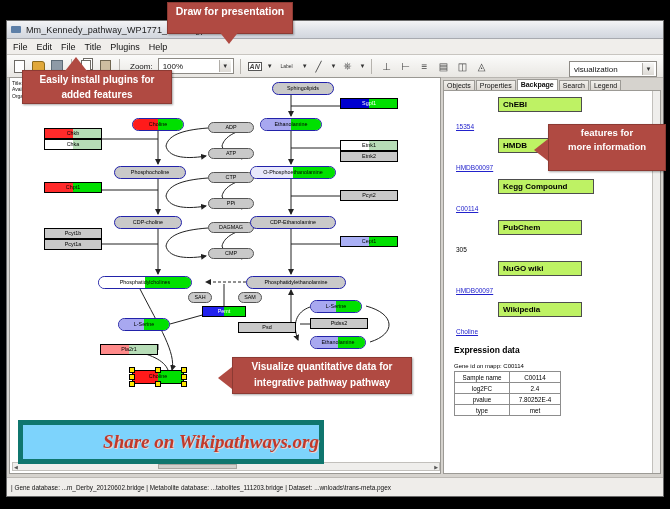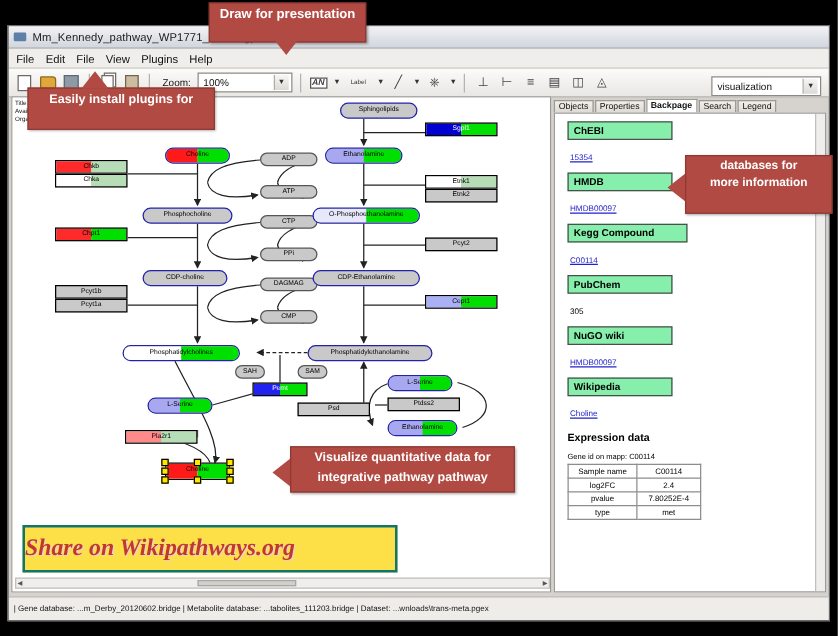--- a/index.html
+++ b/index.html
@@ -68,22 +68,22 @@
   .handles span{position:absolute;width:4px;height:4px;background:#ffe600;border:1px solid #000;}
 
   
   .rightwrap{flex:1;margin:2px 2px 2px 2px;display:flex;flex-direction:column;}
   .tabs{display:flex;height:13px;align-items:flex-end;gap:1px;}
   .tab{font-size:7px;padding:1px 3px 1px;border:1px solid #9c9a95;border-bottom:none;
        background:linear-gradient(#f2f0ec,#ddd9d3);color:#111;}
   .tab.active{background:#fff;padding-bottom:2px;font-weight:bold;}
   .backpage{flex:1;background:#fff;border:1px solid #9c9a95;position:relative;overflow:hidden;
             padding:6px 8px 0 10px;}
-  .dbhead{border:1px solid #4d4d4d;background:#86efac;font-size:8px;font-weight:bold;
-          padding:2px 4px;width:84px;box-sizing:border-box;color:#000;margin-bottom:3px;}
+  .dbhead{border:1px solid #4d4d4d;background:#bef264;font-size:8px;font-weight:bold;
+          padding:2px 4px;width:84px;box-sizing:border-box;color:#000;margin-bottom:3px;margin-left:44px;}
   .dblink{font-size:6.5px;color:#2222cc;text-decoration:underline;margin:0 0 8px 2px;display:inline-block;}
   .dbplain{font-size:6.5px;color:#000;margin:0 0 8px 2px;display:inline-block;}
   .exprhead{font-size:8.5px;font-weight:bold;color:#000;margin:2px 0 8px 0;}
   .geneid{font-size:6px;color:#000;margin-bottom:2px;}
   table.expr{border-collapse:collapse;font-size:6.3px;}
   table.expr td{border:1px solid #8d8d8d;padding:1.5px 3px;text-align:center;color:#000;}
   table.expr td.k{width:48px;}
   table.expr td.v{width:44px;}
   .vscroll{position:absolute;right:0;top:0;bottom:0;width:7px;background:#efeeec;border-left:1px solid #c2c0bc;}
 
@@ -103,40 +103,40 @@
            border:1px solid #8c3a33;box-shadow:1px 1px 2px rgba(0,0,0,.35);z-index:40;}
   .arrowdown{position:absolute;width:0;height:0;z-index:40;
              border-left:11px solid transparent;border-right:11px solid transparent;
              border-top:14px solid #b04a42;}
   .arrowup{position:absolute;width:0;height:0;z-index:40;
            border-left:11px solid transparent;border-right:11px solid transparent;
            border-bottom:14px solid #b04a42;}
   .arrowleft{position:absolute;width:0;height:0;z-index:40;
              border-top:11px solid transparent;border-bottom:11px solid transparent;
              border-right:14px solid #b04a42;}
-  .sharebox{position:absolute;background:#fde047;border:2px solid #0f766e;z-index:41;
-            display:flex;align-items:center;justify-content:flex-start;}
+  .sharebox{position:absolute;background:#7dd3fc;border:5px solid #0f766e;z-index:41;
+            display:flex;align-items:center;justify-content:flex-end;}
   .sharebox span{font-family:"Liberation Serif",serif;font-style:italic;font-weight:bold;
                  font-size:19px;color:#c0392b;text-shadow:1px 1px 0 #f0d0cc;}
 </style>
 </head>
 <body>
 
 <div class="app">
 
   <div class="titlebar">
     <div class="tb-icon"></div>
     <div class="tb-title">Mm_Kennedy_pathway_WP1771_45176.gpml</div>
   </div>
 
   <div class="menubar">
     <span>File</span>
     <span>Edit</span>
     <span>File</span>
-    <span>View</span>
+    <span>Title</span>
     <span>Plugins</span>
     <span>Help</span>
   </div>
 
   <div class="toolbar">
     <div class="tbtn">
         <i class="g-doc"></i>
       </div>
     <div class="tbtn">
         <i class="g-open"></i>
@@ -486,25 +486,26 @@
   </div>
 </div>
 
 <div class="callout" style="left:167px;top:2px;width:124px;height:29px;font-size:10.5px;line-height:14px;padding-top:1px;">
   <div>Draw for presentation</div>
 </div>
 <div class="arrowdown" style="left:218px;top:30px;"></div>
 
 <div class="callout" style="left:22px;top:70px;width:148px;height:31px;font-size:10px;line-height:15px;padding-top:1px;">
   <div>Easily install plugins for</div>
+  <div>added features</div>
 </div>
 <div class="arrowup" style="left:65px;top:57px;"></div>
 
 <div class="callout" style="left:548px;top:124px;width:116px;height:44px;font-size:9.5px;line-height:14px;padding-top:1px;">
-  <div>databases  for</div>
+  <div>features  for</div>
   <div>more information</div>
 </div>
 <div class="arrowleft" style="left:534px;top:139px;"></div>
 
 <div class="callout" style="left:232px;top:357px;width:178px;height:34px;font-size:10px;line-height:16px;padding-top:1px;">
   <div>Visualize quantitative data  for</div>
   <div>integrative pathway pathway</div>
 </div>
 <div class="arrowleft" style="left:218px;top:367px;"></div>
 

